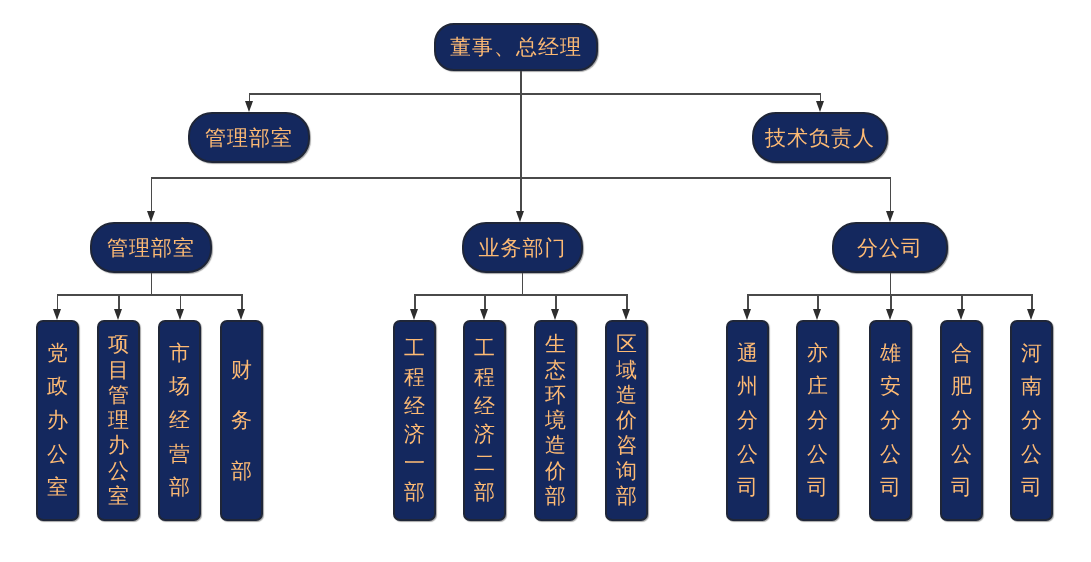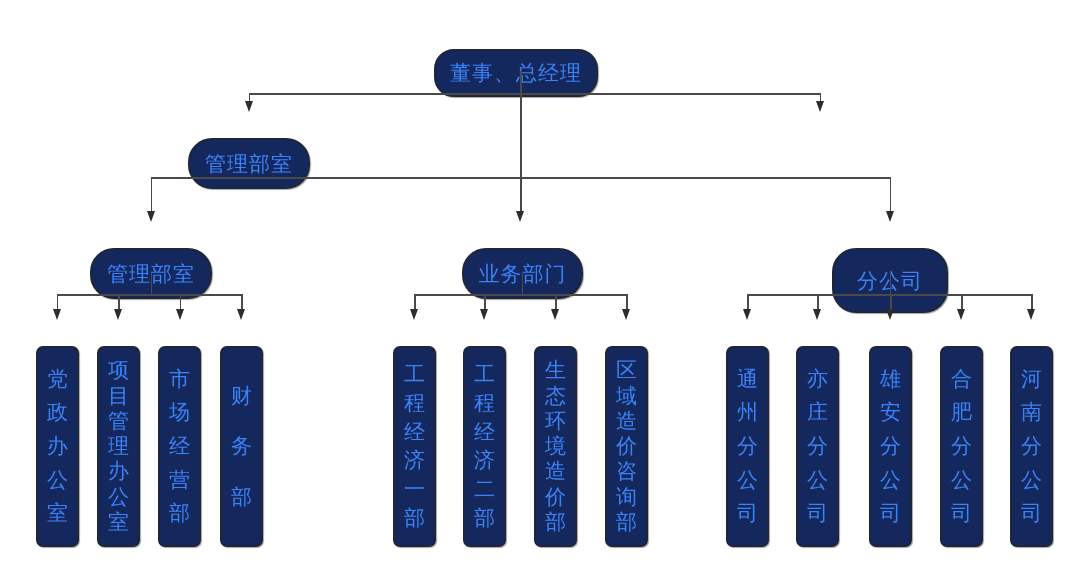--- a/index.html
+++ b/index.html
@@ -1,23 +1,23 @@
 <!DOCTYPE html>
 <html><head>
 <meta charset="utf-8">
 <style>
   html,body{margin:0;padding:0;background:#ffffff;}
   .stage{
     position:relative;width:1091px;height:562px;background:#ffffff;overflow:hidden;
     font-family:"Liberation Serif","DejaVu Serif",serif;
   }
   .node{
-    position:absolute;background:#14285E;border:2px solid #1F2638;color:#3b82f6;
+    position:absolute;background:#14285E;border:2px solid #1F2638;color:#fdba74;
     display:flex;align-items:center;justify-content:center;box-sizing:border-box;
-    font-size:21px;letter-spacing:1px;box-shadow:1px 1px 1px rgba(0,0,0,0.35);margin-top:26px;
+    font-size:21px;letter-spacing:1px;box-shadow:1px 1px 1px rgba(0,0,0,0.35);
   }
   .round{border-radius:24px;}
   .root{border-radius:20px;}
   .vbox{
     width:43px;height:201px;top:320px;border-radius:7px;
     flex-direction:column;justify-content:space-evenly;letter-spacing:0;
     padding:8px 0;
   }
   .vbox span{display:block;line-height:1;}
   .vline{position:absolute;width:1.5px;background:#4a4a4a;}
@@ -29,24 +29,25 @@
   }
 </style>
 </head>
 <body>
 
 <div class="stage">
 
   <div class="node root" style="left:434px;top:23px;width:164px;height:48px">董事、总经理</div>
 
   <div class="node round" style="left:188px;top:112px;width:122px;height:51px">管理部室</div>
+  <div class="node round" style="left:752px;top:112px;width:136px;height:51px">技术负责人</div>
 
   <div class="node round" style="left:462px;top:222px;width:121px;height:51px">业务部门</div>
   <div class="node round" style="left:90px;top:222px;width:122px;height:51px">管理部室</div>
-  <div class="node round" style="left:832px;top:222px;width:116px;height:65px">分公司</div>
+  <div class="node round" style="left:832px;top:222px;width:116px;height:51px">分公司</div>
 
   <div class="node vbox" style="left:36px">
       <span>党</span>
       <span>政</span>
       <span>办</span>
       <span>公</span>
       <span>室</span>
     </div>
   <div class="node vbox" style="left:97px">
       <span>项</span>

